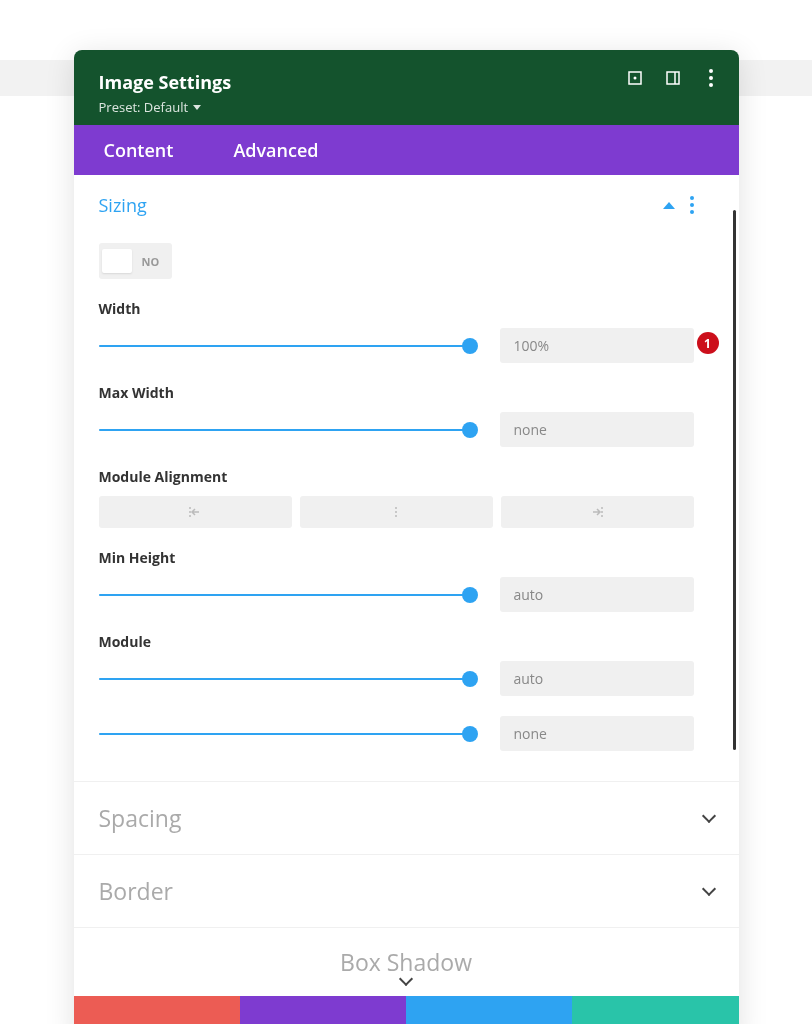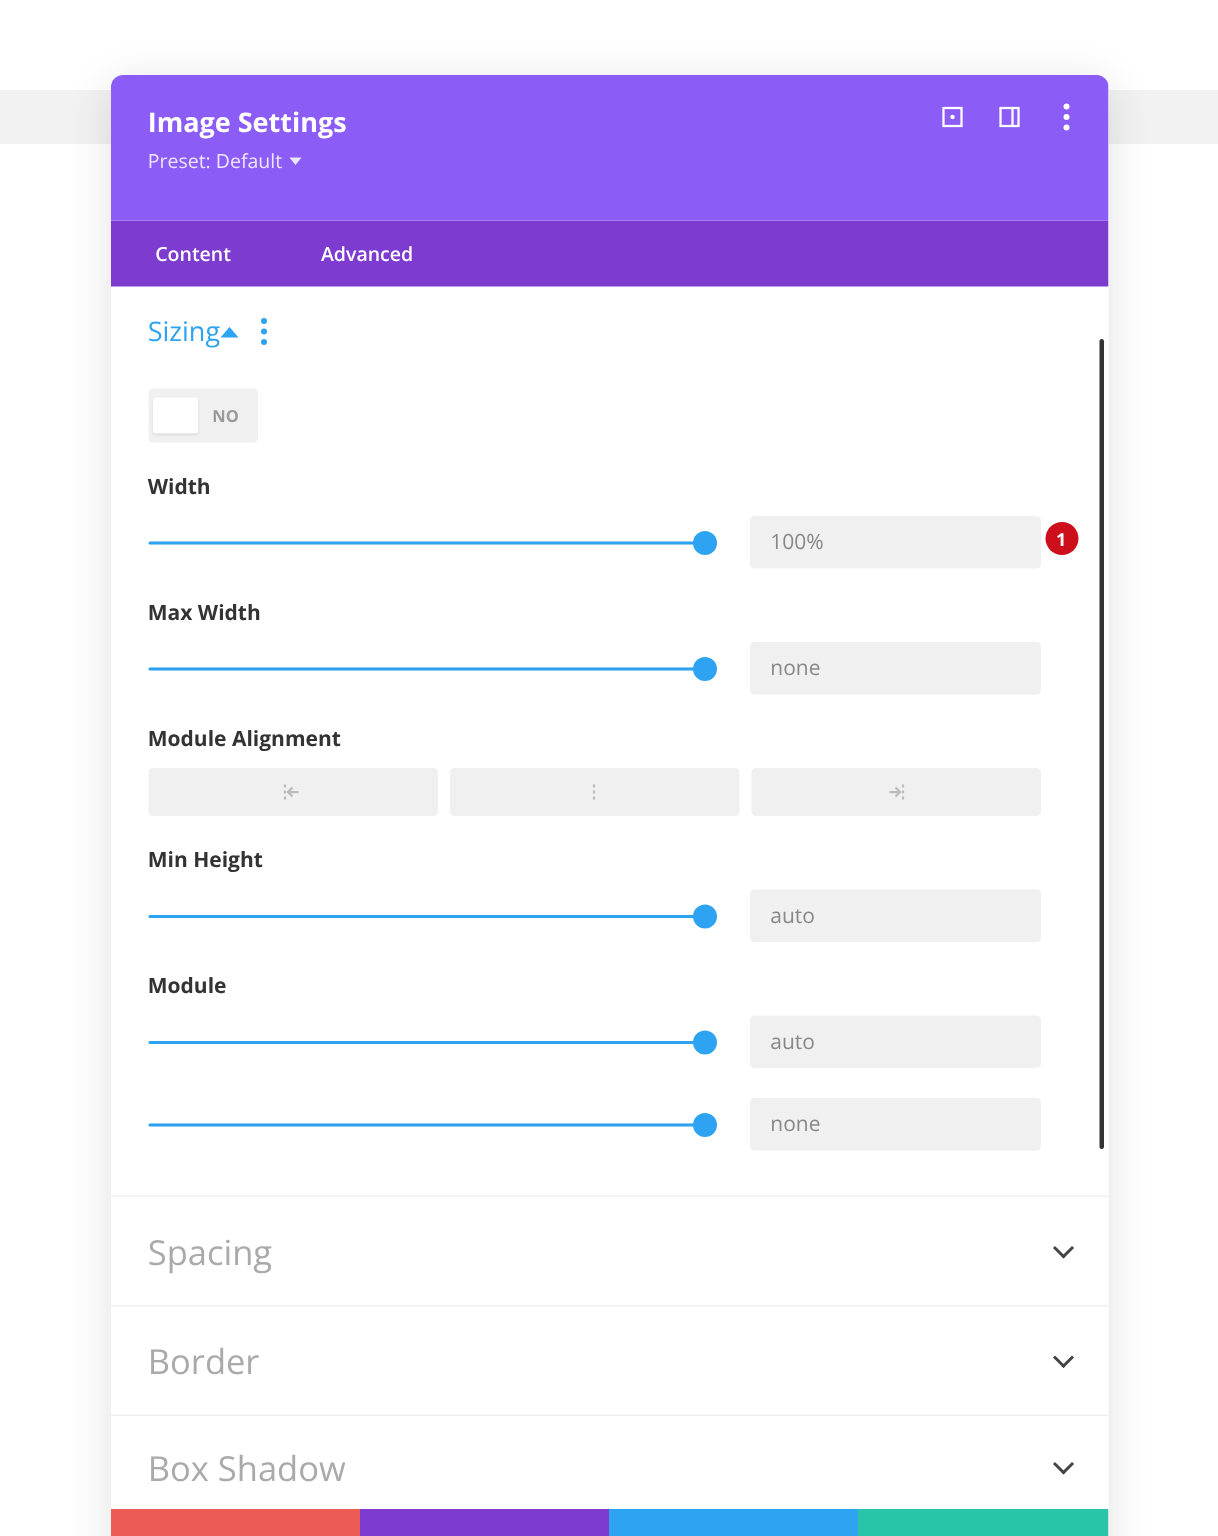--- a/index.html
+++ b/index.html
@@ -1,29 +1,29 @@
 <!DOCTYPE html>
 <html><head>
 <meta charset="utf-8">
 <style>
 * { margin:0; padding:0; box-sizing:border-box; font-family:'Open Sans', -apple-system, sans-serif; }
 body { background:#fff; display:flex; justify-content:center; padding-top:50px; }
 .bg-bar { position:absolute; top:60px; left:0; right:0; height:36px; background:#f2f2f2; }
 .modal { position:relative; width:665px; background:#fff; border-radius:8px; box-shadow:0 5px 30px rgba(0,0,0,0.12); overflow:hidden; }
-.header { background:#8b5cf6; color:#fff; padding:20px 25px 31px 25px; position:relative; }
+.header { background:#14532d; color:#fff; padding:20px 25px 9px 25px; position:relative; }
 .title { font-size:18px; font-weight:700; margin-bottom:4px; }
 .preset { font-size:13px; opacity:0.85; display:flex; align-items:center; gap:5px; }
 .header-actions { position:absolute; top:20px; right:20px; display:flex; gap:22px; align-items:center; }
 .header-actions .hbtn { width:16px; height:16px; cursor:pointer; display:flex; align-items:center; justify-content:center; }
 .tabs { background:#7e3bd0; display:flex; }
-.tab { padding:13px 30px; color:#fff; cursor:pointer; font-size:13px; font-weight:600; }
+.tab { padding:13px 30px; color:#fff; cursor:pointer; font-size:18px; font-weight:600; }
 .tab.active { background:#a258ff; }
 .content { padding:18px 25px 0 25px; position:relative; }
 .scroll-track { position:absolute; right:3px; top:35px; width:3px; height:540px; background:#333; border-radius:2px; }
-.section-header { display:flex; align-items:center; padding-bottom:6px; }
+.section-header { display:flex; justify-content:space-between; align-items:center; padding-bottom:6px; }
 .section-title { color:#2ea3f2; font-size:18px; font-weight:400; }
 .section-actions { display:flex; gap:15px; align-items:center; }
 .chev-up { width:0; height:0; border-left:6px solid transparent; border-right:6px solid transparent; border-bottom:7px solid #2ea3f2; cursor:pointer; }
 .dots-v { display:flex; flex-direction:column; gap:3px; cursor:pointer; }
 .dots-v span { width:4px; height:4px; background:#2ea3f2; border-radius:50%; }
 .field-block { margin-top:20px; }
 .field-label { font-size:14px; font-weight:700; color:#333; margin-bottom:10px; }
 .toggle { display:inline-flex; align-items:center; background:#f0f0f0; border-radius:3px; height:36px; padding:3px; cursor:pointer; }
 .toggle-knob { width:30px; height:24px; background:#fff; border-radius:2px; box-shadow:0 1px 2px rgba(0,0,0,0.1); }
 .toggle-label { font-size:11px; font-weight:700; color:#999; padding:0 10px; }
@@ -196,21 +196,21 @@
   </div>
 
   <div class="collapsed-section">
     <span class="collapsed-title">Spacing</span>
     <div class="chev-down"></div>
   </div>
   <div class="collapsed-section">
     <span class="collapsed-title">Border</span>
     <div class="chev-down"></div>
   </div>
-  <div class="collapsed-section" style="padding-bottom:12px; padding-top:18px;">
+  <div class="collapsed-section" style="padding-bottom:12px; padding-top:18px;flex-direction:column;">
     <span class="collapsed-title">Box Shadow</span>
     <div class="chev-down"></div>
   </div>
 
   <div class="footer">
     <button class="footer-btn btn-close">
       
     </button>
     <button class="footer-btn btn-undo">
       

